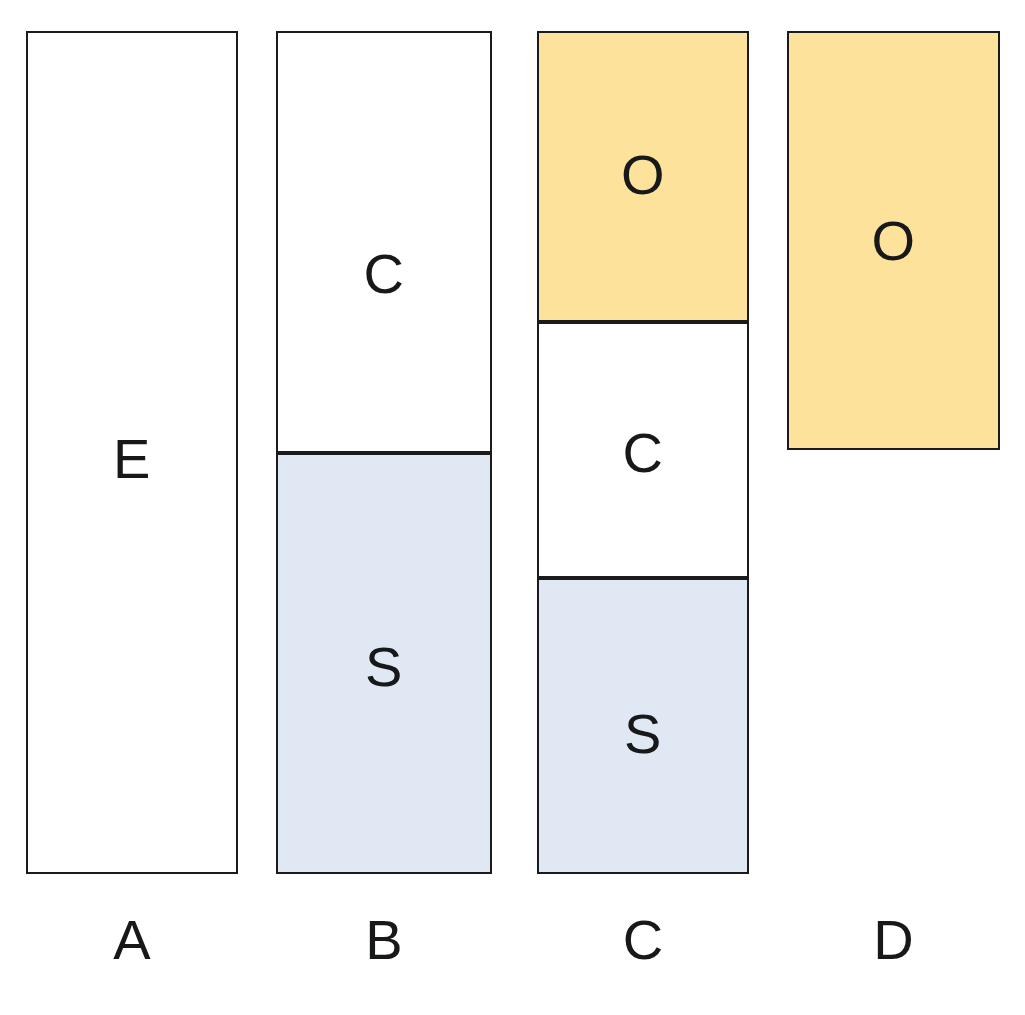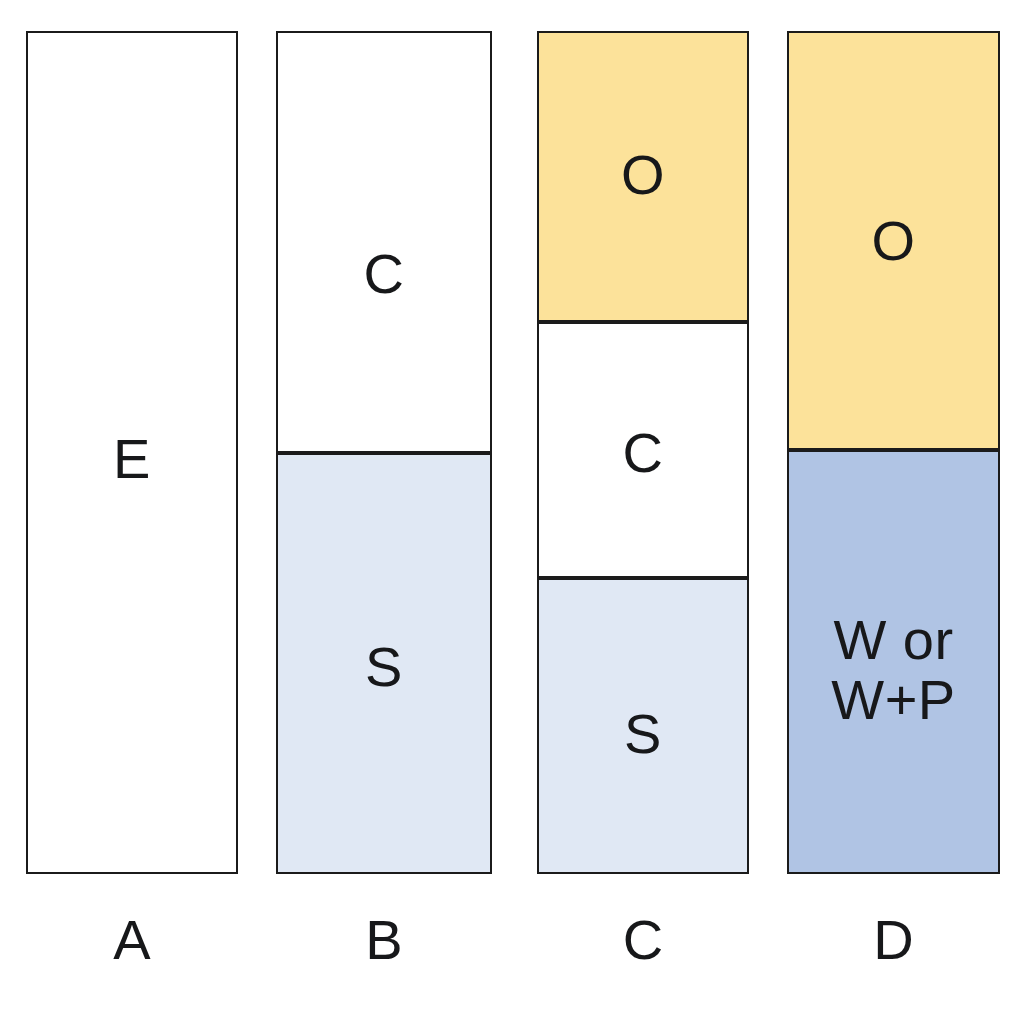--- a/index.html
+++ b/index.html
@@ -82,20 +82,16 @@
     <div class="segment" style="left:0; top:547px; width:212px; height:296px; background:#e0e8f4;">
       <span class="seg-label" style="top:124px;">S</span>
     </div>
   </div>
   <div class="axis-label" style="left:537px; top:912px; width:212px;">C</div>
 
   <div class="column" style="left:787px; top:31px; width:213px; height:843px;">
     <div class="segment" style="left:0; top:0; width:213px; height:419px; background:#fce29a;">
       <span class="seg-label" style="top:178px;">O</span>
     </div>
-    <div class="segment" style="left:0; top:419px; width:213px; height:424px; background:#b0c4e4;">
-      <span class="seg-label" style="top:158px;">W or
-W+P</span>
-    </div>
   </div>
   <div class="axis-label" style="left:787px; top:912px; width:213px;">D</div>
 
 </div>
 
 </body></html>

